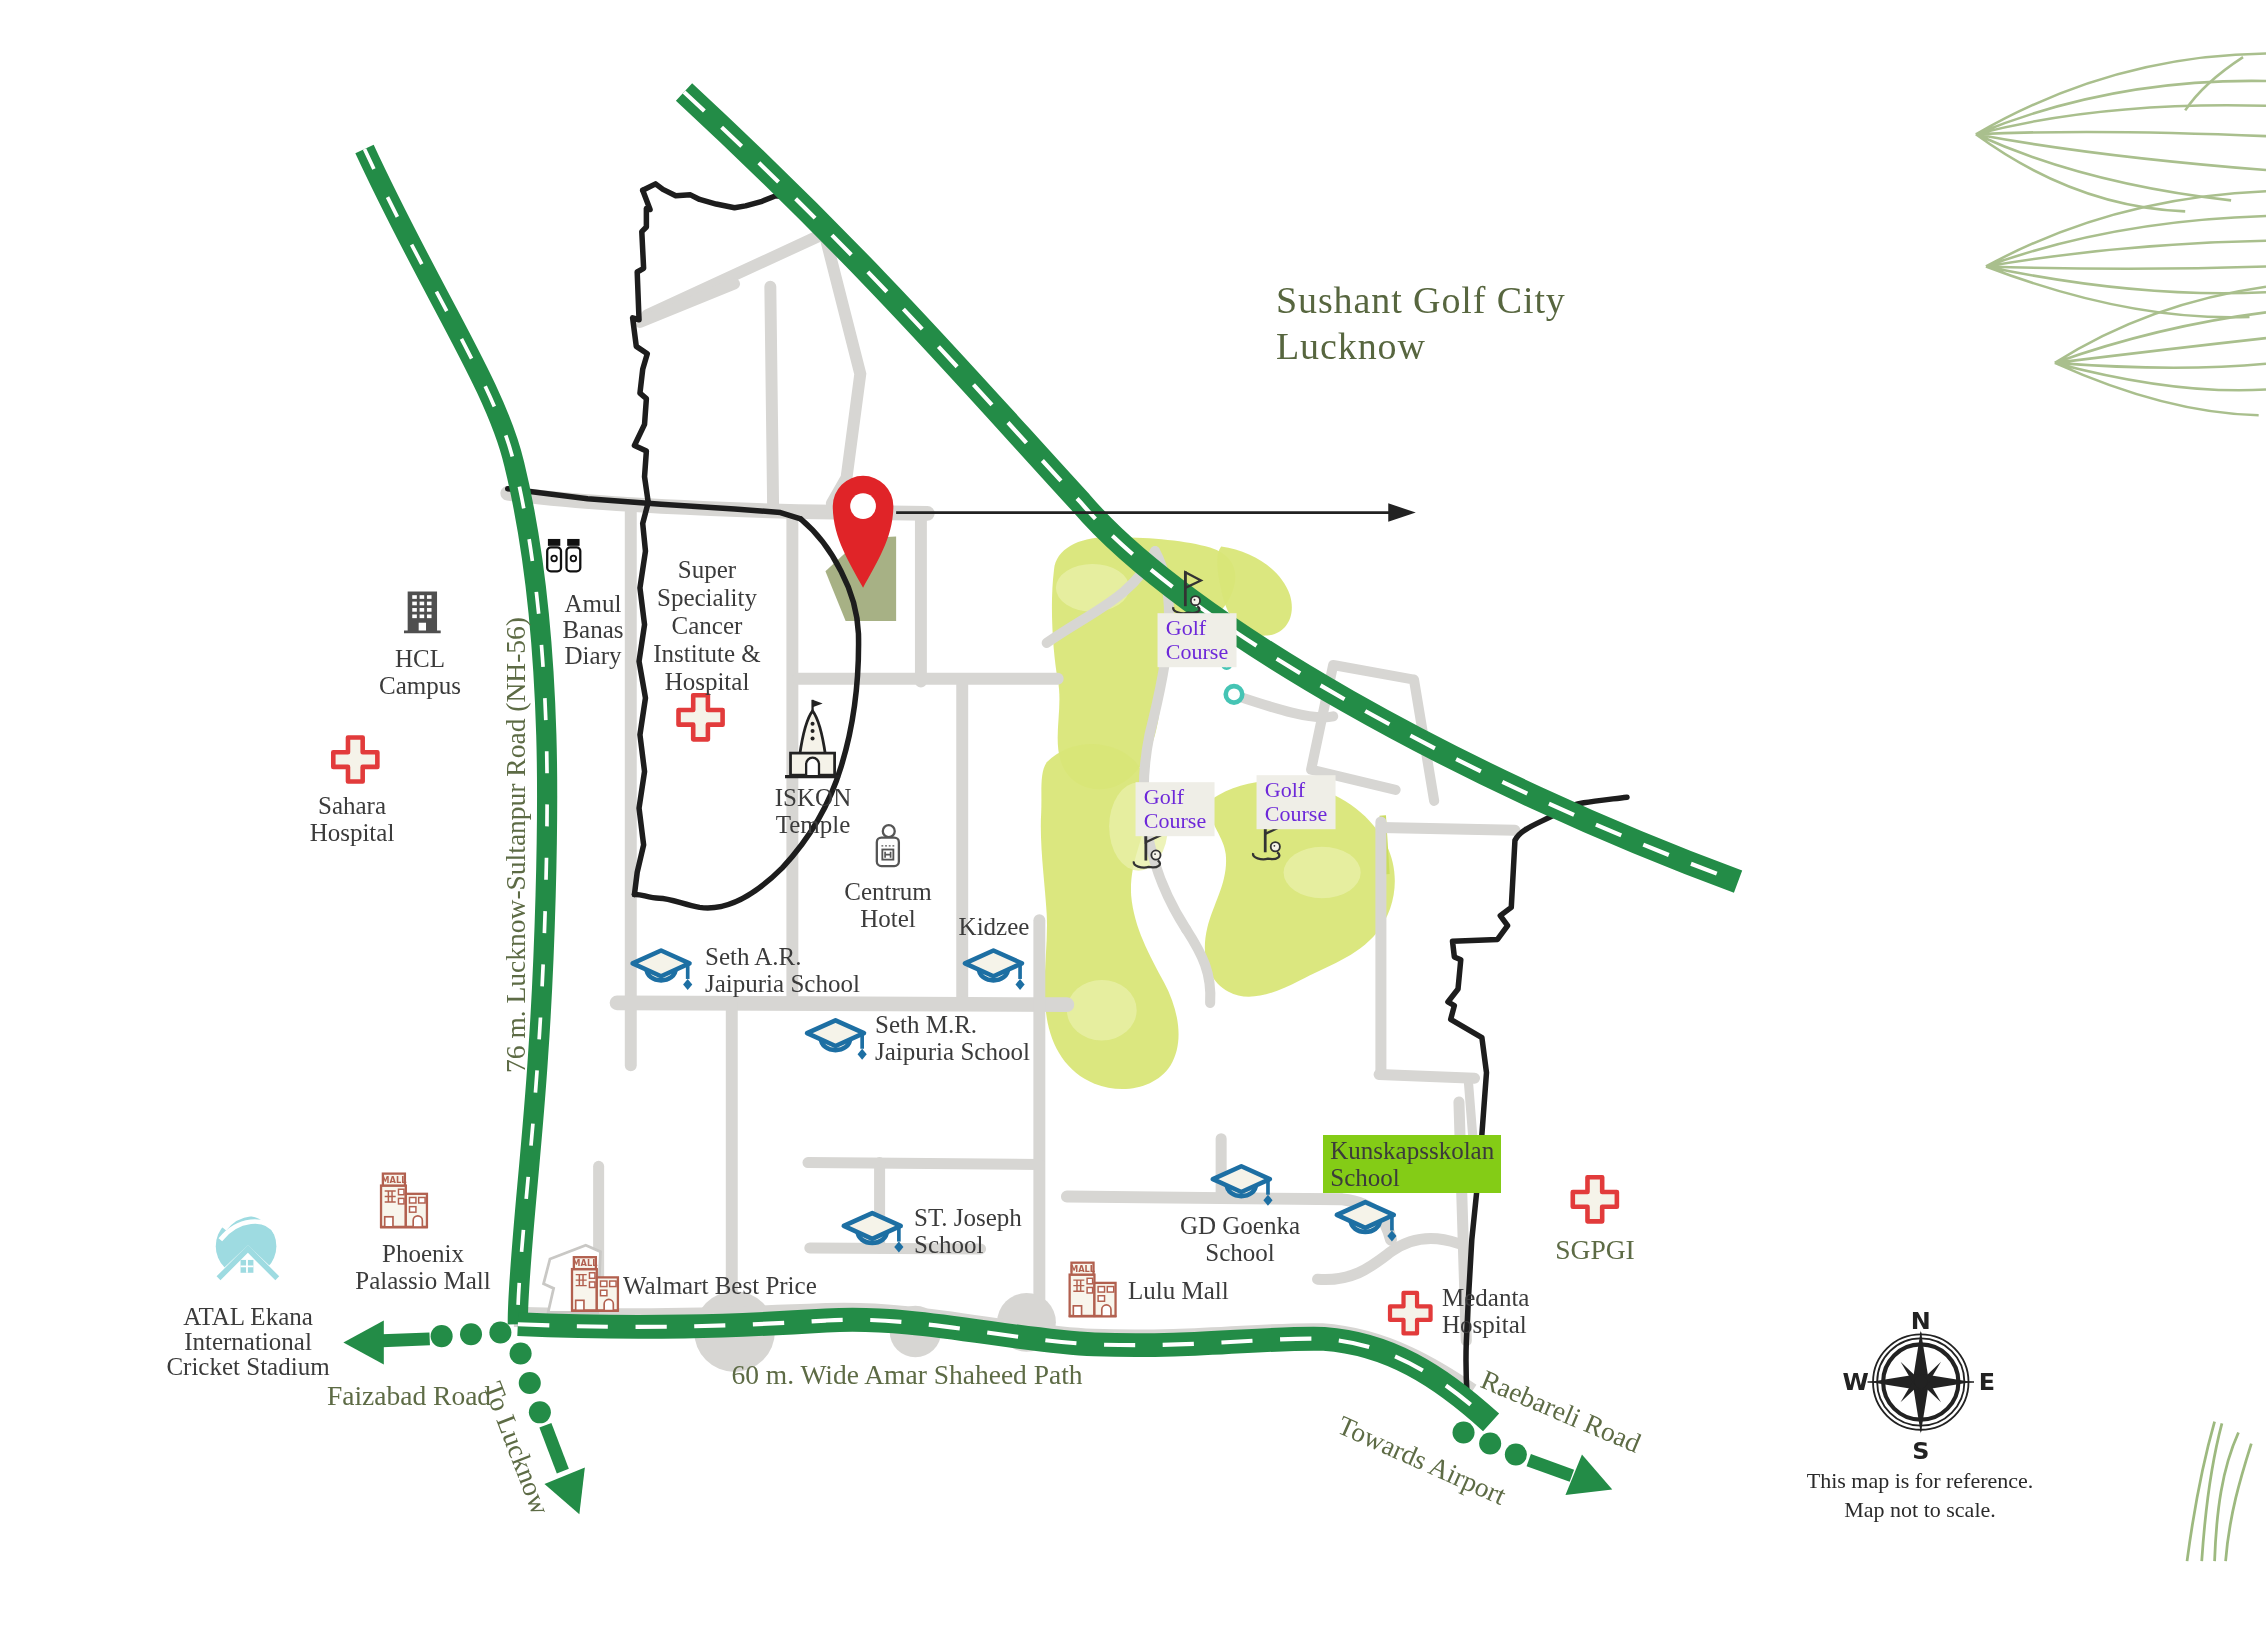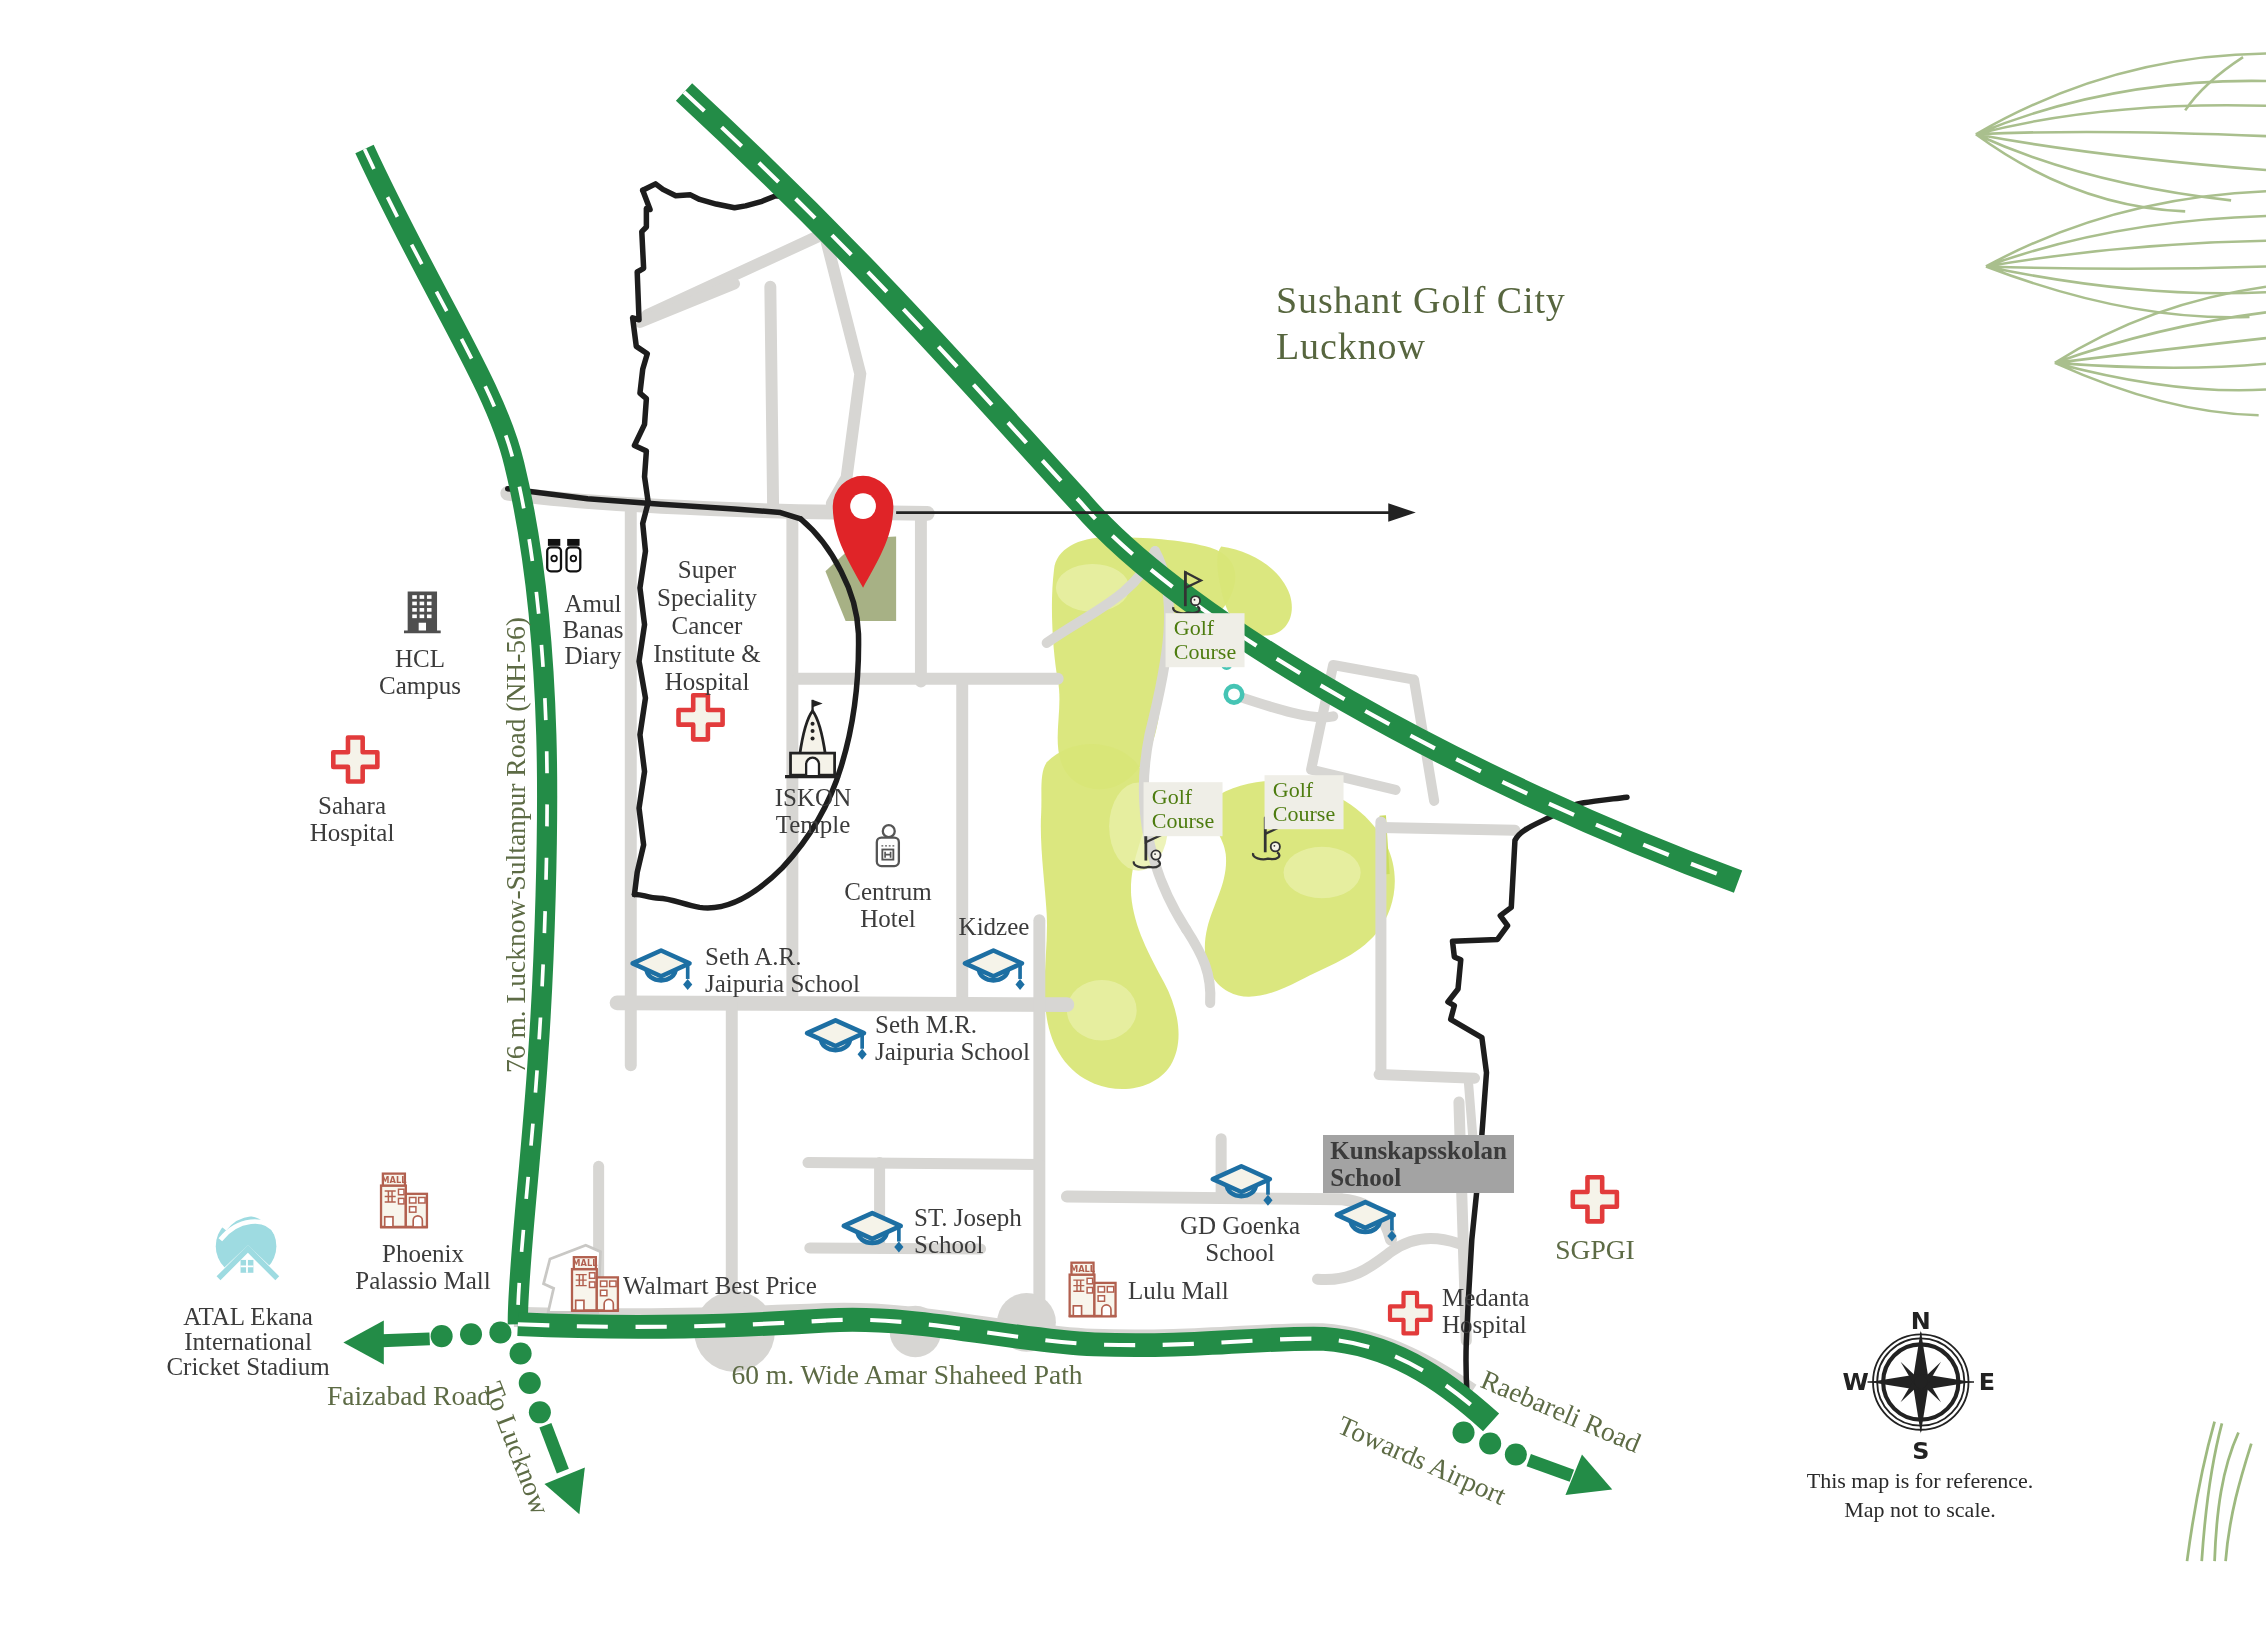--- a/index.html
+++ b/index.html
@@ -10,22 +10,22 @@
   .labels{position:absolute;left:0;top:0;width:100%;height:100%;}
   .lbl{position:absolute;font-size:25px;line-height:27px;color:#3b3b3b;
        white-space:nowrap;text-align:center;transform:translateX(-50%);}
   .lbl.lft{transform:none;text-align:left;}
   .olive{color:#5d6b45;font-size:27.5px;}
   .nh56{left:515px;top:845px;transform:translate(-50%,-50%) rotate(-90deg);}
   .tolucknow{left:517px;top:1448px;transform:translate(-50%,-50%) rotate(69deg);}
   .raebareli{left:1561px;top:1411px;transform:translate(-50%,-50%) rotate(23deg);}
   .airport{left:1422px;top:1460px;transform:translate(-50%,-50%) rotate(24deg);}
   .badge{position:absolute;background:#efeee7;padding:2.8px 8.3px;font-size:22px;
-         line-height:24px;color:#4d7c0f;text-align:left;transform:translate(-50%,-50%);margin-left:8px;}
-  .kunskap{background:#a3a3a3;padding:1.8px 7.3px;font-weight:bold;}
+         line-height:24px;color:#6d28d9;text-align:left;transform:translate(-50%,-50%);}
+  .kunskap{background:#84cc16;padding:1.8px 7.3px;}
   .title{position:absolute;left:1276px;top:277px;font-size:38px;line-height:46px;
          color:#57663f;letter-spacing:0.9px;text-align:left;}
   .brand{position:absolute;left:1442px;top:410px;width:404px;color:#1e1e1e;text-align:left;}
   .brand-word{font-family:"DejaVu Sans",sans-serif;font-size:94px;line-height:96px;
               letter-spacing:31px;font-weight:500;white-space:nowrap;}
   .brand-rule{width:397px;height:2.8px;background:#222;margin-top:5.5px;}
   .brand-sub{font-family:"DejaVu Sans",sans-serif;font-size:27px;letter-spacing:24px;
              margin-top:11px;white-space:nowrap;}
   .disclaimer{position:absolute;left:1920px;top:1467px;transform:translateX(-50%);
               font-size:22px;line-height:28.5px;color:#2a2a2a;text-align:center;}

